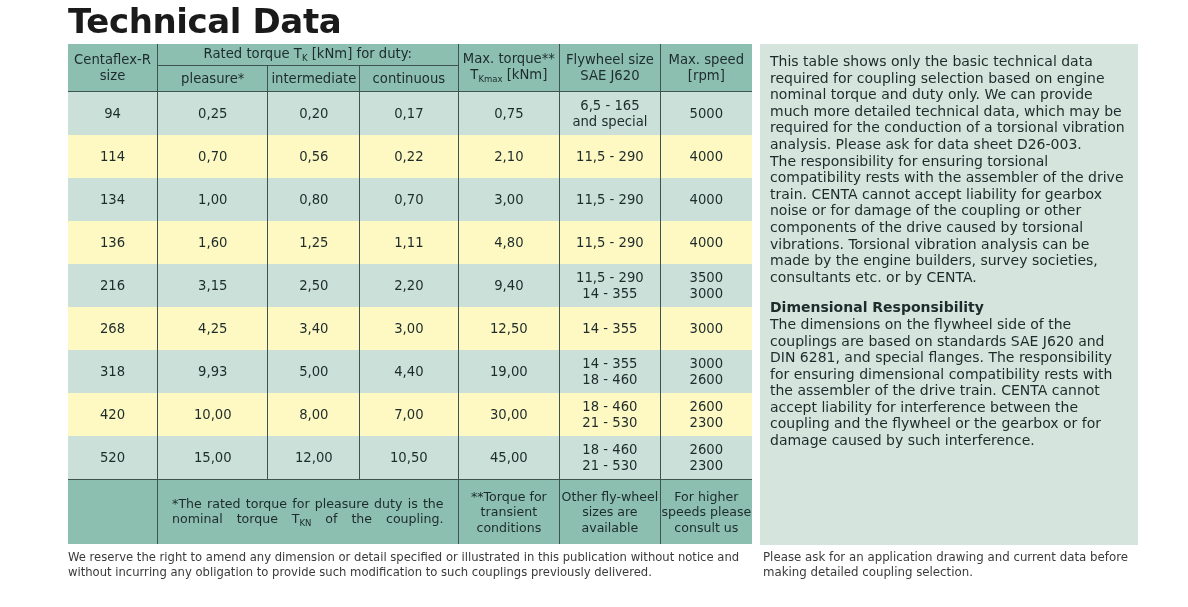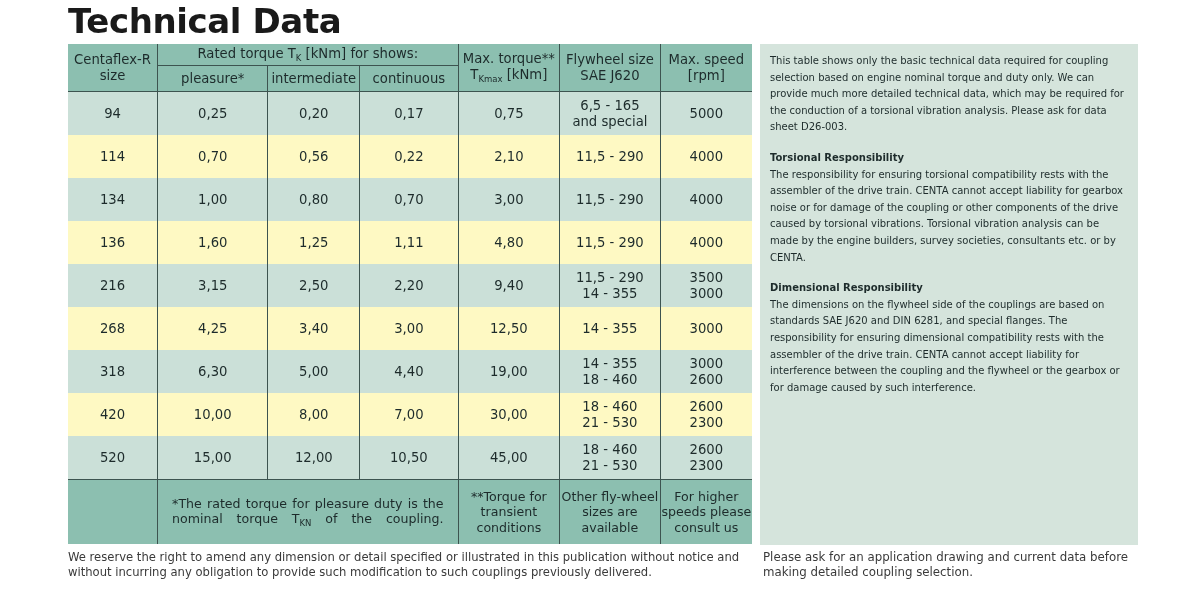--- a/index.html
+++ b/index.html
@@ -100,21 +100,21 @@
   
   .side {
     position: absolute;
     left: 760px;
     top: 44px;
     width: 378px;
     height: 501px;
     background: #d5e4dc;
     padding: 9px 10px 0 10px;
     box-sizing: border-box;
-    font-size: 10px;
+    font-size: 14px;
     line-height: 16.6px;
   }
   .side p {
     margin: 0;
   }
   .side .h {
     font-weight: bold;
     margin-top: 14px;
   }
   
@@ -155,21 +155,21 @@
           <col class="c-fly">
           <col class="c-speed">
       </colgroup>
       <thead>
         <tr>
           <th rowspan="2">
             <span>Centaflex-R</span><br>
             <span>size</span>
           </th>
           <th class="grp vline" colspan="3">
-            <span>Rated torque T</span><sub>K</sub><span> [kNm] for shows:</span>
+            <span>Rated torque T</span><sub>K</sub><span> [kNm] for duty:</span>
           </th>
           <th class="vline" rowspan="2">
             <span>Max. torque**</span><br>
             <span>T</span><sub>Kmax</sub><span> [kNm]</span>
           </th>
           <th class="vline" rowspan="2">
             <span>Flywheel size</span><br>
             <span>SAE J620</span>
           </th>
           <th class="vline" rowspan="2">
@@ -323,21 +323,21 @@
             </td>
             <td class="vline">
               <span class="two-line">3000</span>
             </td>
           </tr>
           <tr class="odd">
             <td>
               <span class="two-line">318</span>
             </td>
             <td class="vline">
-              <span class="two-line">6,30</span>
+              <span class="two-line">9,93</span>
             </td>
             <td class="vline">
               <span class="two-line">5,00</span>
             </td>
             <td class="vline">
               <span class="two-line">4,40</span>
             </td>
             <td class="vline">
               <span class="two-line">19,00</span>
             </td>
@@ -410,21 +410,20 @@
           <td class="vline">**Torque for transient conditions</td>
           <td class="vline">Other fly-wheel sizes are available</td>
           <td class="vline">For higher speeds please consult us</td>
         </tr>
       </tfoot>
     </table>
   </div>
 
   <div class="side">
     <p>This table shows only the basic technical data required for coupling selection based on engine nominal torque and duty only. We can provide much more detailed technical data, which may be required for the conduction of a torsional vibration analysis. Please ask for data sheet D26-003.</p>
-    <p class="h">Torsional Responsibility</p>
     <p>The responsibility for ensuring torsional compatibility rests with the assembler of the drive train. CENTA cannot accept liability for gearbox noise or for damage of the coupling or other components of the drive caused by torsional vibrations. Torsional vibration analysis can be made by the engine builders, survey societies, consultants etc. or by CENTA.</p>
     <p class="h">Dimensional Responsibility</p>
     <p>The dimensions on the flywheel side of the couplings are based on standards SAE J620 and DIN 6281, and special flanges. The responsibility for ensuring dimensional compatibility rests with the assembler of the drive train. CENTA cannot accept liability for interference between the coupling and the flywheel or the gearbox or for damage caused by such interference.</p>
   </div>
 
   <div class="foot-left">We reserve the right to amend any dimension or detail specified or illustrated in this publication without notice and without incurring any obligation to provide such modification to such couplings previously delivered.</div>
   <div class="foot-right">Please ask for an application drawing and current data before making detailed coupling selection.</div>
 
 </div>
 

